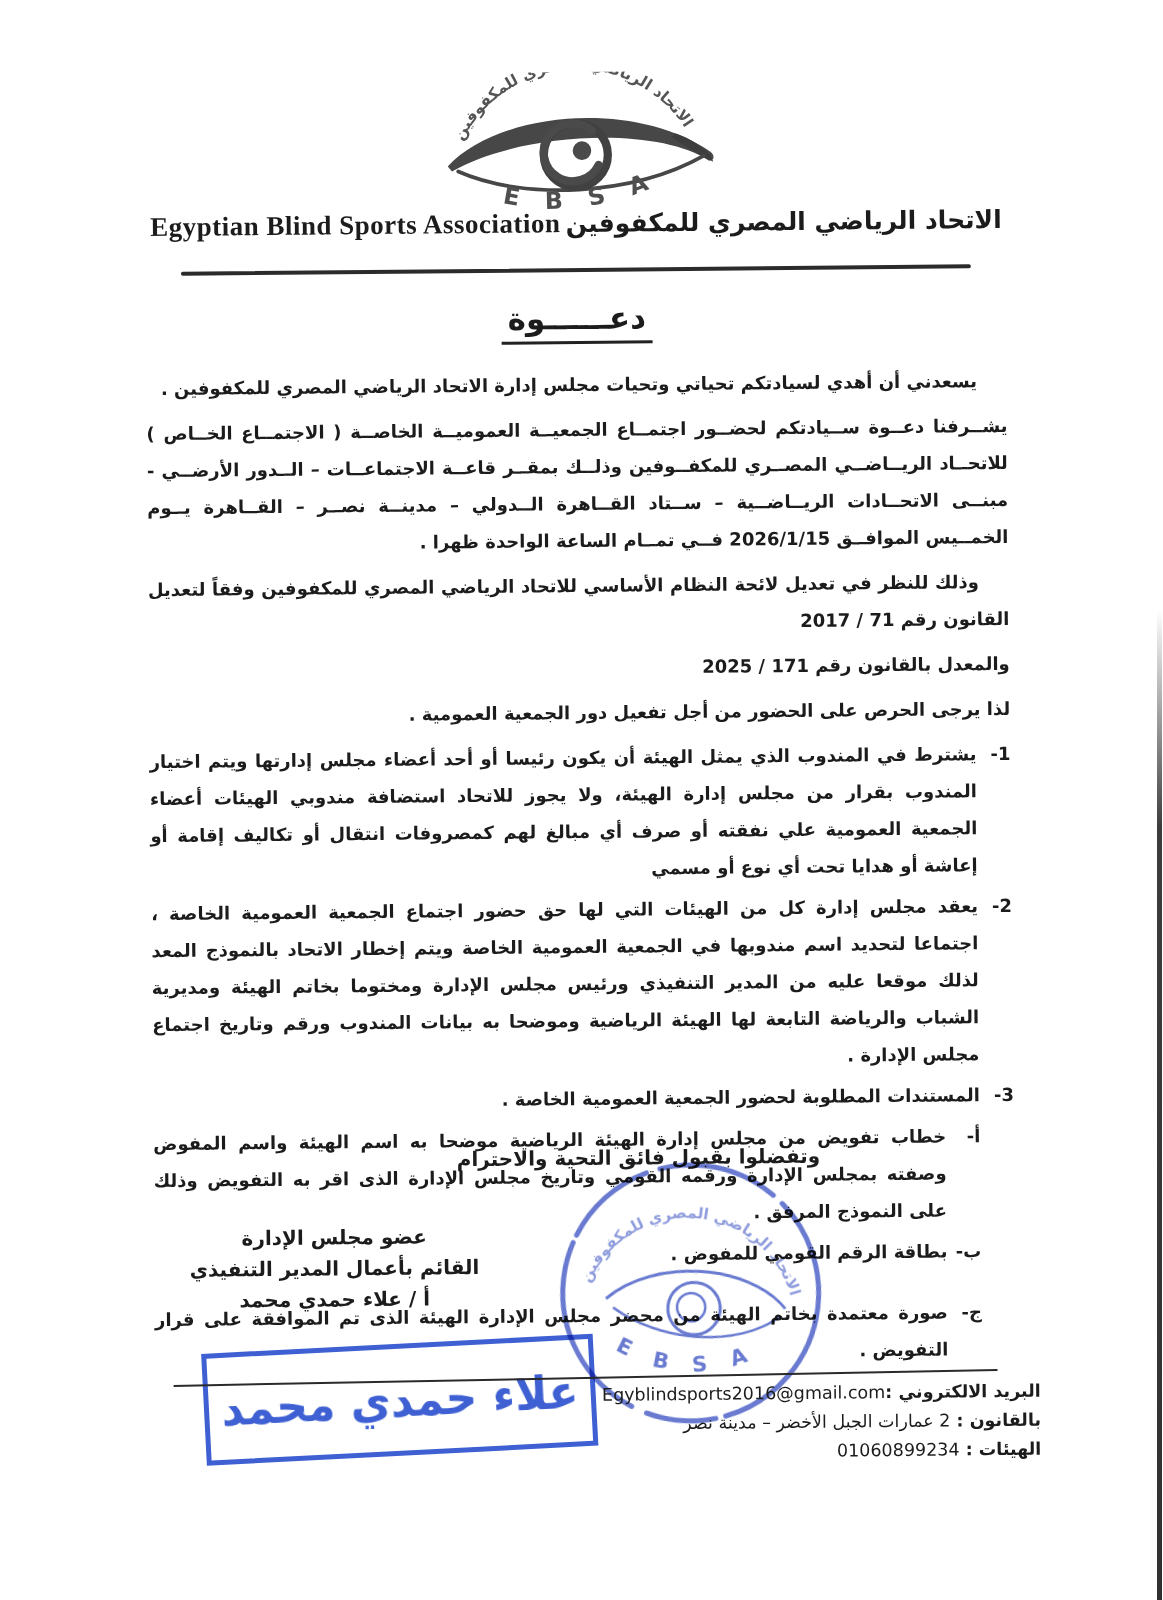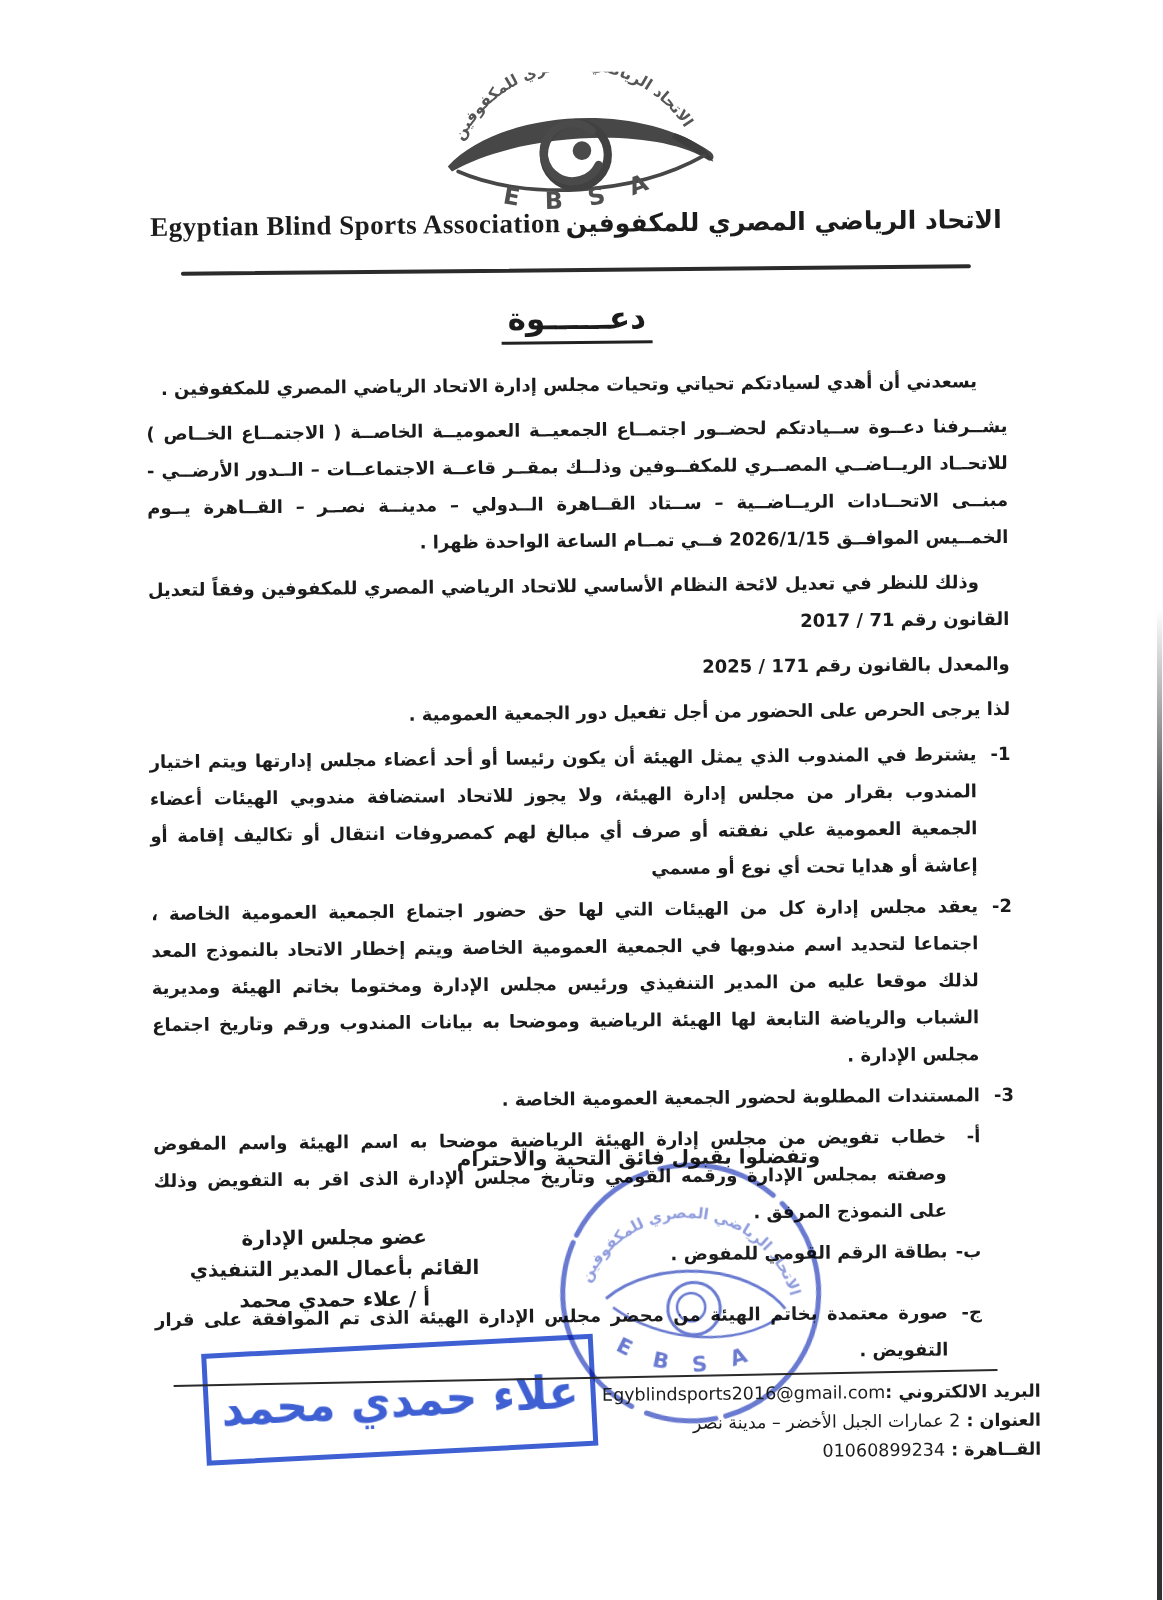--- a/index.html
+++ b/index.html
@@ -158,24 +158,24 @@
       <span>علاء حمدي محمد</span>
     </div>
 
     <div class="sepline"></div>
     <div class="footer" dir="rtl">
       <div class="frow">
         <span class="flabel">البريد الالكتروني :</span>
           <span class="fval" dir="ltr">Egyblindsports2016@gmail.com</span>
       </div>
       <div class="frow">
-        <span class="flabel">العنوان : </span>
+        <span class="flabel">بالقانون : </span>
           <span class="fval">2 عمارات الجبل الأخضر – مدينة نصر</span>
       </div>
       <div class="frow">
-        <span class="flabel">القــاهرة : </span>
+        <span class="flabel">الهيئات : </span>
           <span class="fval" dir="ltr">01060899234</span>
       </div>
     </div>
 
   </div>
   <div class="edgeline"></div>
 </div>
 
 </body></html>

